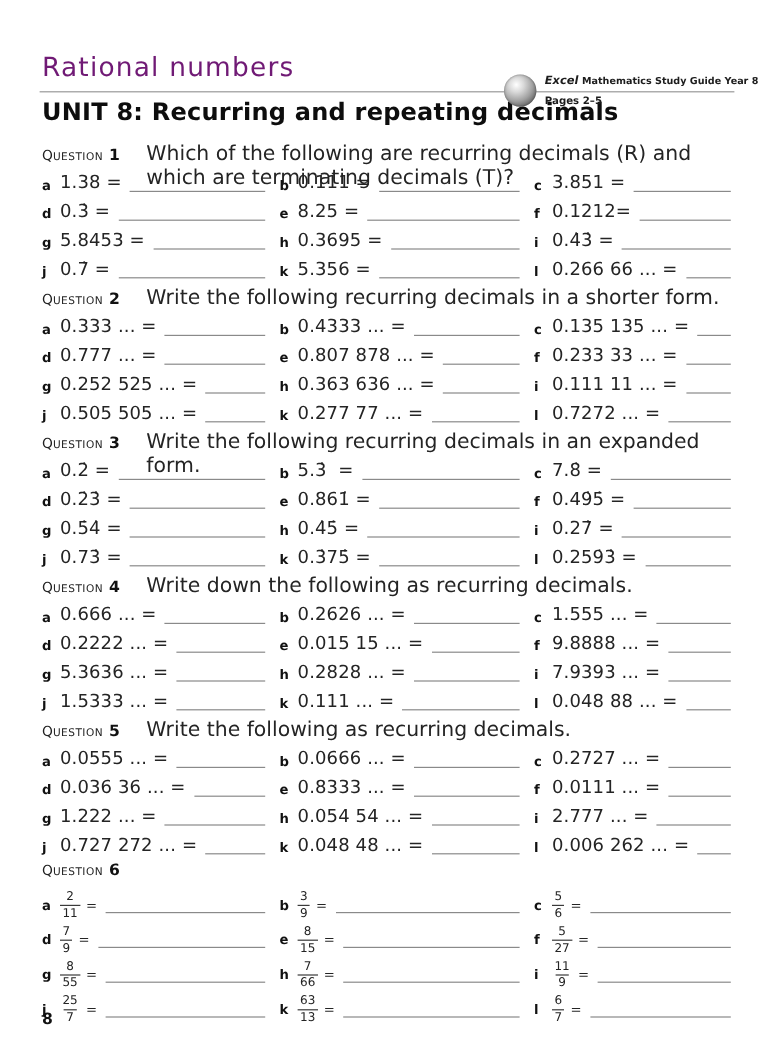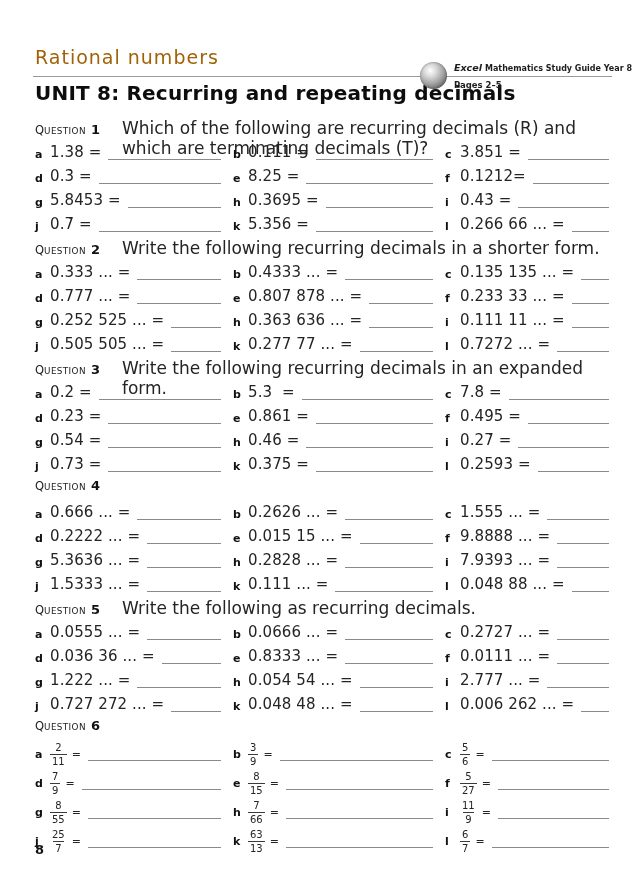--- a/index.html
+++ b/index.html
@@ -13,22 +13,22 @@
   }
   .page {
     position:absolute; inset:0;
     padding:42px 28px 0 35px;
     box-sizing:border-box;
   }
 
   
   .header { position:relative; height:62px; }
   .title {
-    font-size:19px; line-height:30px;
-    letter-spacing:1px; color:#a16207; font-weight:normal;
+    font-size:22px; line-height:30px;
+    letter-spacing:1px; color:#701a75; font-weight:normal;
   }
   .rule {
     position:absolute; left:-2px; right:0; top:34px;
     border-top:1.5px solid #9a9a9a;
   }
   .unit {
     position:absolute; left:0; top:39px;
     font-size:20px; font-weight:bold; color:#0d0d0d;
     letter-spacing:0.2px;
   }
@@ -287,21 +287,21 @@
             <span class="expr">0.49̇5̇ =</span>
             <span class="blank"></span>
           </div>
           <div class="item">
             <span class="letter">g</span>
             <span class="expr">0.5̇4̇ =</span>
             <span class="blank"></span>
           </div>
           <div class="item">
             <span class="letter">h</span>
-            <span class="expr">0.4̇6̇ =</span>
+            <span class="expr">0.4̇5̇ =</span>
             <span class="blank"></span>
           </div>
           <div class="item">
             <span class="letter">i</span>
             <span class="expr">0.27̇ =</span>
             <span class="blank"></span>
           </div>
           <div class="item">
             <span class="letter">j</span>
             <span class="expr">0.73̇ =</span>
@@ -317,20 +317,21 @@
             <span class="expr">0.259̇3̇ =</span>
             <span class="blank"></span>
           </div>
         </div>
       </section>
       <section class="question">
         <div class="q-head">
           <span class="q-cap">Q</span>
           <span class="q-rest">UESTION</span>
           <span class="q-num">4</span>
+          <span class="q-prompt">Write down the following as recurring decimals.</span>
         </div>
         <div class="q-items">
           <div class="item">
             <span class="letter">a</span>
             <span class="expr">0.666 ... =</span>
             <span class="blank"></span>
           </div>
           <div class="item">
             <span class="letter">b</span>
             <span class="expr">0.2626 ... =</span>

